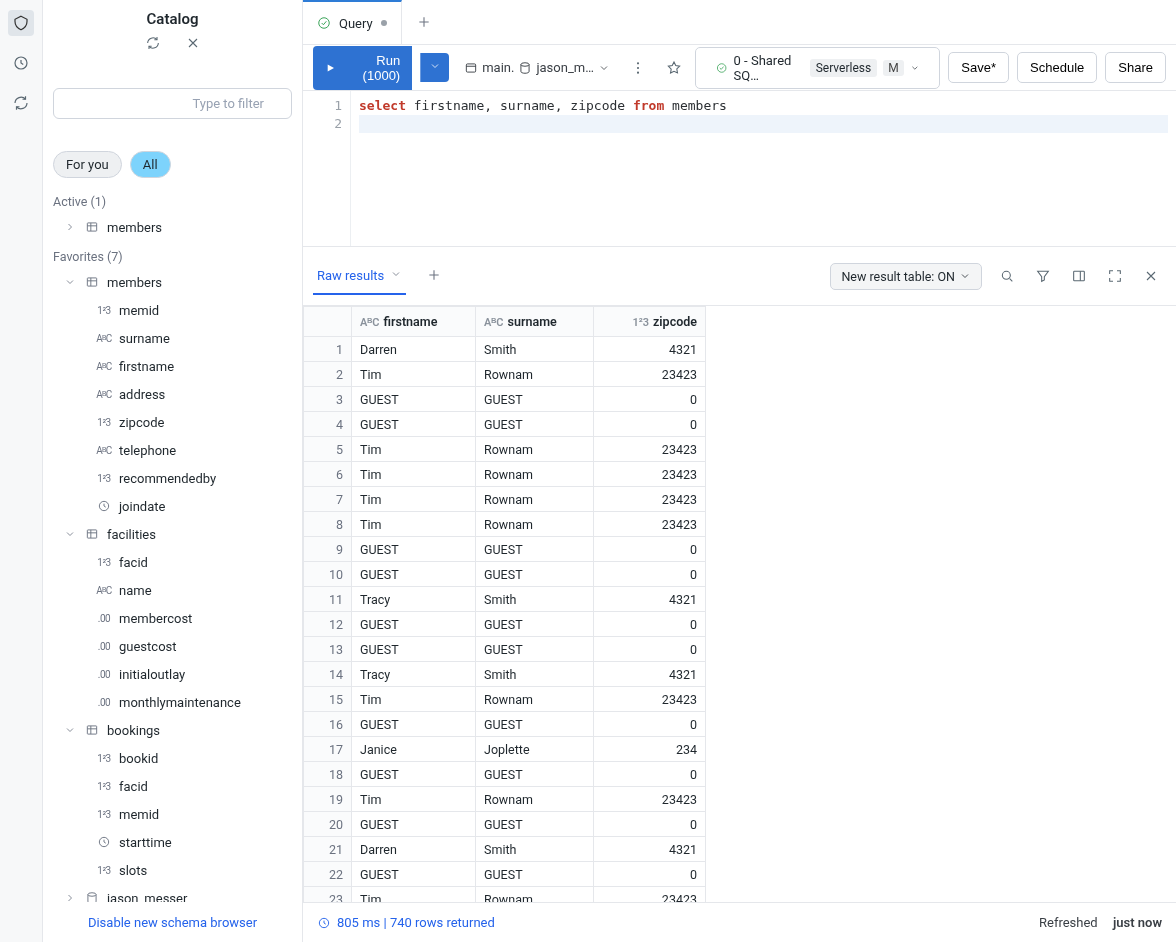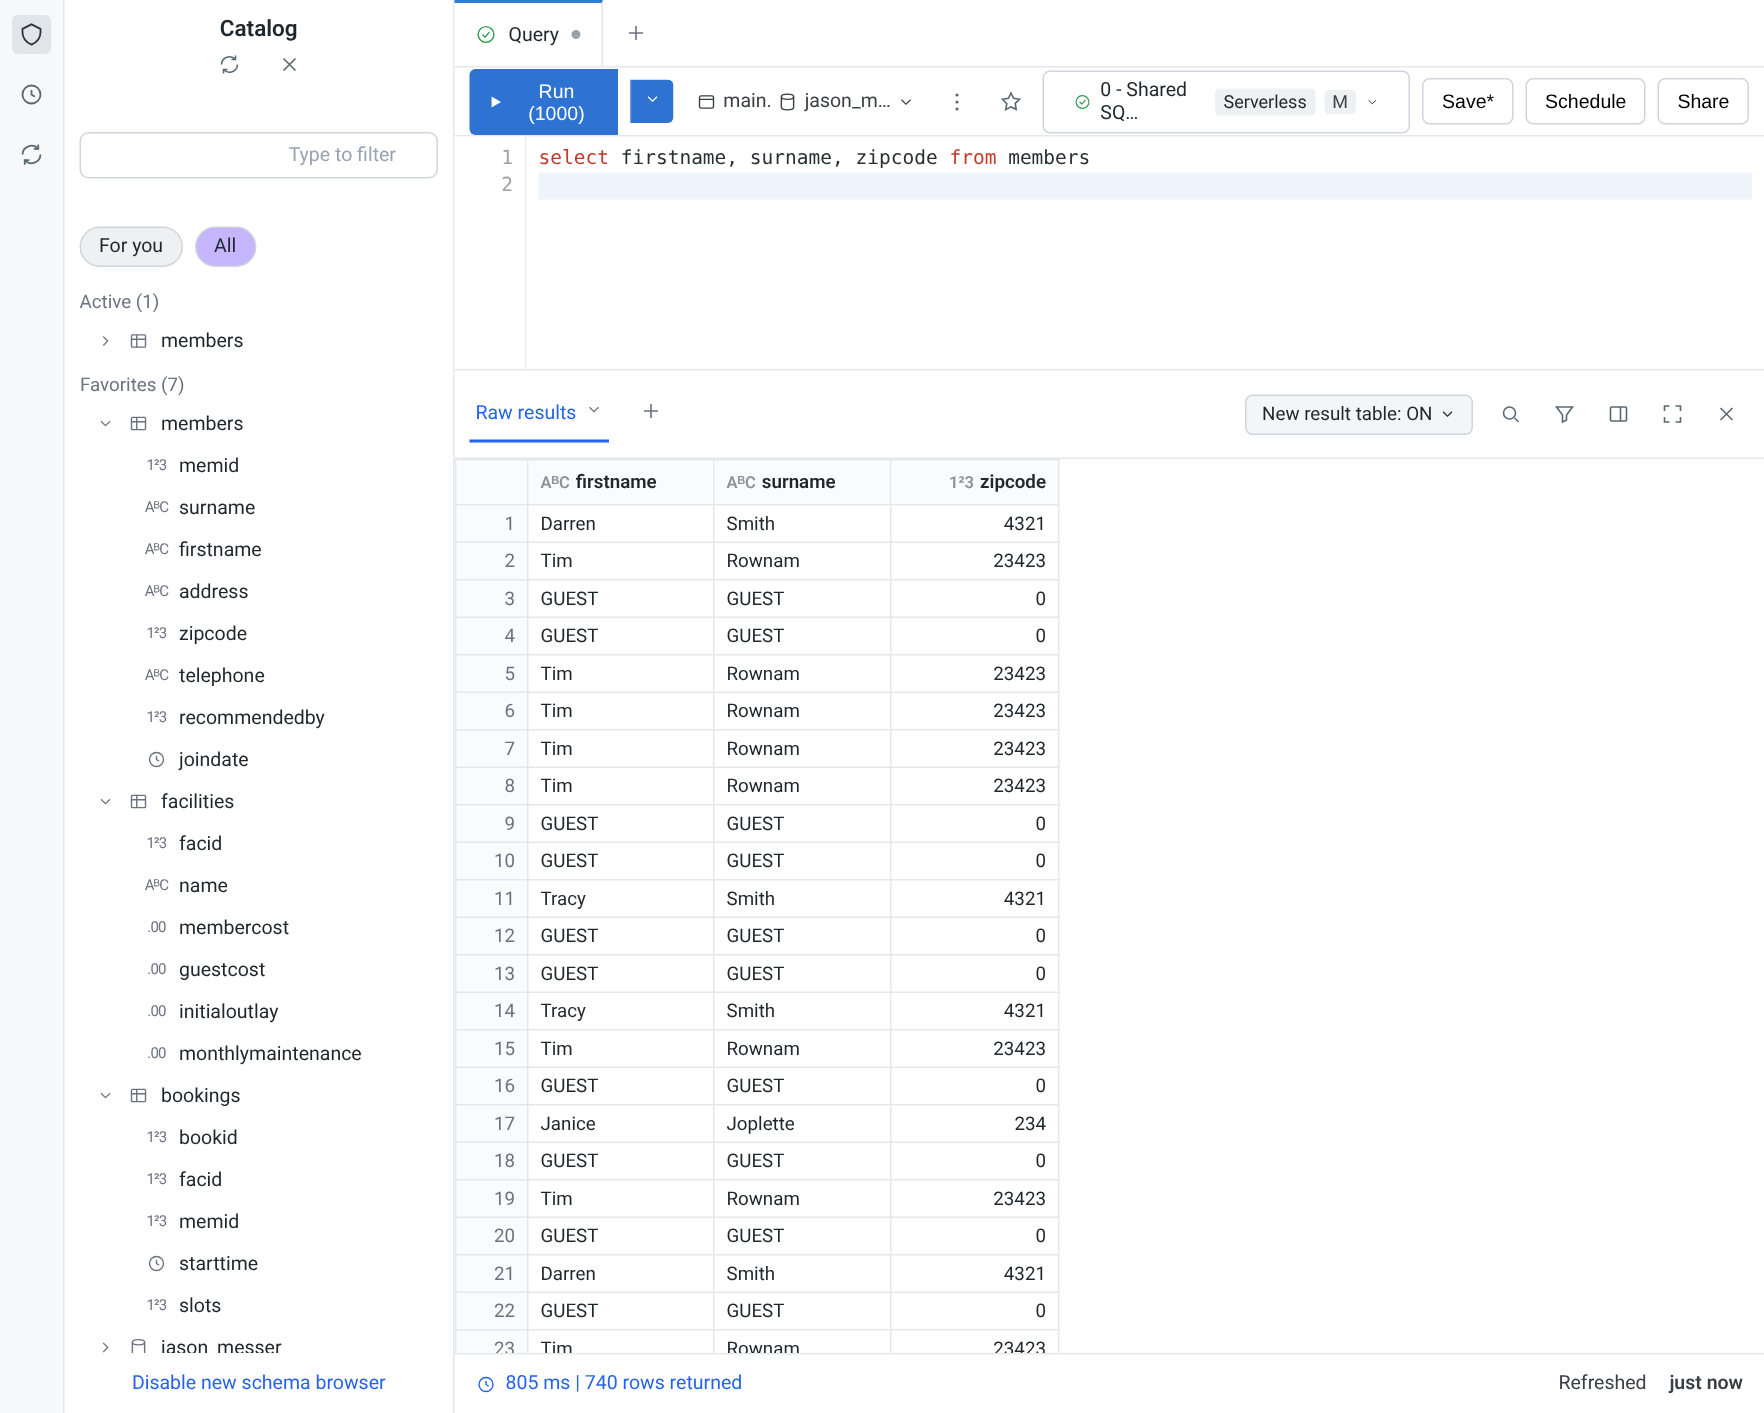--- a/index.html
+++ b/index.html
@@ -7,52 +7,52 @@
 .leftrail { width: 43px; background: #f7f8f9; border-right: 1px solid #e5e7eb; display: flex; flex-direction: column; align-items: center; padding-top: 10px; gap: 14px; }
 .leftrail .rail-icon { width: 26px; height: 26px; display: flex; align-items: center; justify-content: center; border-radius: 4px; color: #5a6872; }
 .leftrail .rail-icon.active { background: #e0e5ea; color: #333; }
 .sidebar { width: 260px; border-right: 1px solid #e5e7eb; display: flex; flex-direction: column; }
 .sidebar-header { display: flex; align-items: center; justify-content: space-between; padding: 10px 10px 6px 10px; flex-direction: column; }
 .sidebar-title { font-size: 15px; font-weight: 600; }
 .sidebar-header-icons { display: flex; gap: 10px; color: #5a6872; }
 .sidebar-header-icons svg, .icon-btn svg { width: 16px; height: 16px; }
 .filter-box { margin: 24px 10px; border: 1px solid #d0d5dd; border-radius: 6px; padding: 7px 27px; font-size: 13px; color: #98a2b3; text-align: right; }
 .pills { display: flex; gap: 8px; padding: 8px 10px; }
-.pill { padding: 5px 12px; border-radius: 16px; font-size: 13px; border: 1px solid #d0d5dd; background: #c4b5fd; }
+.pill { padding: 5px 12px; border-radius: 16px; font-size: 13px; border: 1px solid #d0d5dd; background: #7dd3fc; }
 .pill.active { background: #eef0f2; border-color: #d0d5dd; }
 .section-label { font-size: 12.5px; color: #6b7280; padding: 8px 10px 4px 10px; }
 .tree { flex: 1; overflow-y: auto; padding-bottom: 6px; }
 .tree-row { display: flex; align-items: center; height: 28px; padding-left: 6px; gap: 6px; cursor: default; }
 .chev { width: 14px; color: #6b7280; display: flex; justify-content: center; }
 .ticon { width: 18px; display: flex; justify-content: center; color: #6b7280; }
 .tlabel { font-size: 13px; }
 .indent1 { padding-left: 20px; }
 .indent3 { padding-left: 52px; }
 .sidebar-footer { padding: 12px 10px; color: #2563eb; font-size: 13px; text-align: center; border-top: 1px solid transparent; }
 .main { flex: 1; display: flex; flex-direction: column; min-width: 0; }
 .tabs { height: 45px; display: flex; align-items: stretch; border-bottom: 1px solid #e5e7eb; }
 .tab { display: flex; align-items: center; gap: 8px; padding: 0 14px; border-right: 1px solid #e5e7eb; border-top: 2px solid #2e7cd6; background: #fff; font-size: 13px; }
 .tab .dot { width: 6px; height: 6px; border-radius: 50%; background: #9aa1a9; }
 .tab-add { display: flex; align-items: center; padding: 0 14px; color: #6b7280; }
 .toolbar { height: 46px; border-bottom: 1px solid #e5e7eb; display: flex; align-items: center; padding: 0 10px; gap: 8px; }
-.run-btn { background: #2e72d2; color: #fff; border-radius: 4px 0 0 4px; padding: 7px 12px; display: flex; align-items: center; gap: 6px; font-size: 13px; border: none; }
+.run-btn { background: #2e72d2; color: #fff; border-radius: 4px 0 0 4px; padding: 7px 12px; display: flex; align-items: center; gap: 6px; font-size: 13px; border: none; text-align: right; }
 .run-dd { background: #2e72d2; color: #fff; border-radius: 0 4px 4px 0; padding: 7px 8px; border-left: 1px solid rgba(255,255,255,0.3); border-top: none; border-right: none; border-bottom: none; }
 .ctx { display: flex; align-items: center; gap: 4px; font-size: 13px; color: #3a3f45; border: 1px solid transparent; padding: 4px 6px; border-radius: 4px; }
 .icon-btn { width: 30px; height: 30px; display: flex; align-items: center; justify-content: center; color: #5a6872; border-radius: 4px; }
 .compute-pill { border: 1px solid #d0d5dd; border-radius: 5px; padding: 5px 20px; display: flex; align-items: center; gap: 6px; font-size: 13px; }
 .compute-pill .srv { background: #eef0f2; padding: 2px 6px; border-radius: 3px; font-size: 12px; }
 .compute-pill .badge-m { background: #eef0f2; padding: 1px 5px; border-radius: 3px; font-size: 12px; color: #444; }
 .tool-btn { border: 1px solid #d0d5dd; background: #fff; border-radius: 5px; padding: 7px 12px; font-size: 13px; }
 .spacer { flex: 1; }
 .editor { position: relative; height: 155px; font-family: ui-monospace, Menlo, Consolas, monospace; font-size: 13px; display: flex; }
 .gutter { width: 48px; background: #fff; text-align: right; color: #9aa1a9; padding: 6px 8px 0 0; border-right: 1px solid #eceff2; }
 .gutter div { height: 18px; line-height: 18px; }
 .code { padding: 6px 8px; }
 .code .line { height: 18px; line-height: 18px; white-space: pre; }
-.kw { color: #c13a2b; }
+.kw { color: #c13a2b; font-weight: bold; }
 .ident { color: #2b2f33; }
 .line.active { background: #eef4fb; width: 100%; }
 .results-bar { height: 60px; border-top: 1px solid #e5e7eb; border-bottom: 1px solid #e5e7eb; display: flex; align-items: center; padding: 0 10px; gap: 10px; }
 .rtabs { display: flex; align-items: center; gap: 14px; }
 .rtab { font-size: 13px; color: #2563eb; padding: 10px 4px; border-bottom: 2px solid #2563eb; display: flex; align-items: center; gap: 6px; }
 .rtab .chev-sm { color: #6b7280; }
 .add-rtab { color: #6b7280; padding: 6px; }
 .result-toggle { border: 1px solid #d0d5dd; border-radius: 5px; padding: 5px 10px; font-size: 12.5px; display: flex; align-items: center; gap: 4px; background: #f4f5f6; }
 .res-icons { display: flex; gap: 6px; }
 .table-wrap { flex: 1; overflow: auto; position: relative; }

